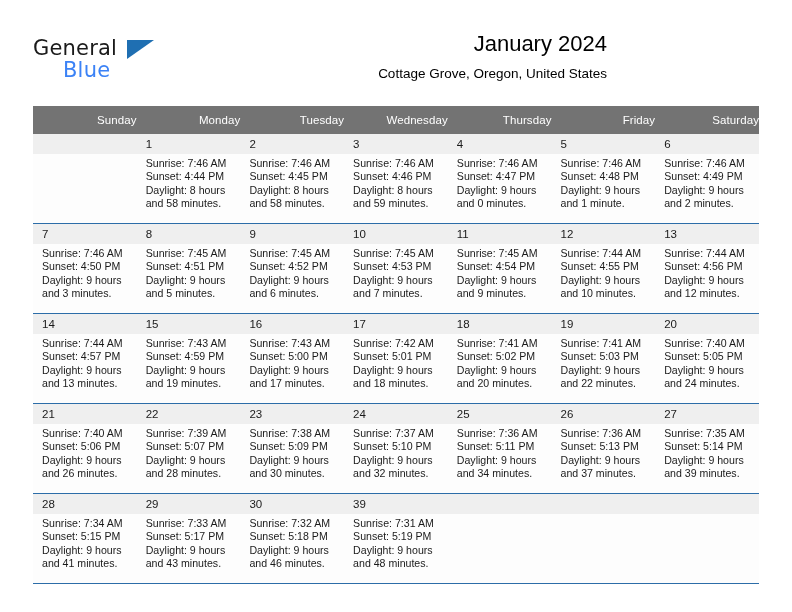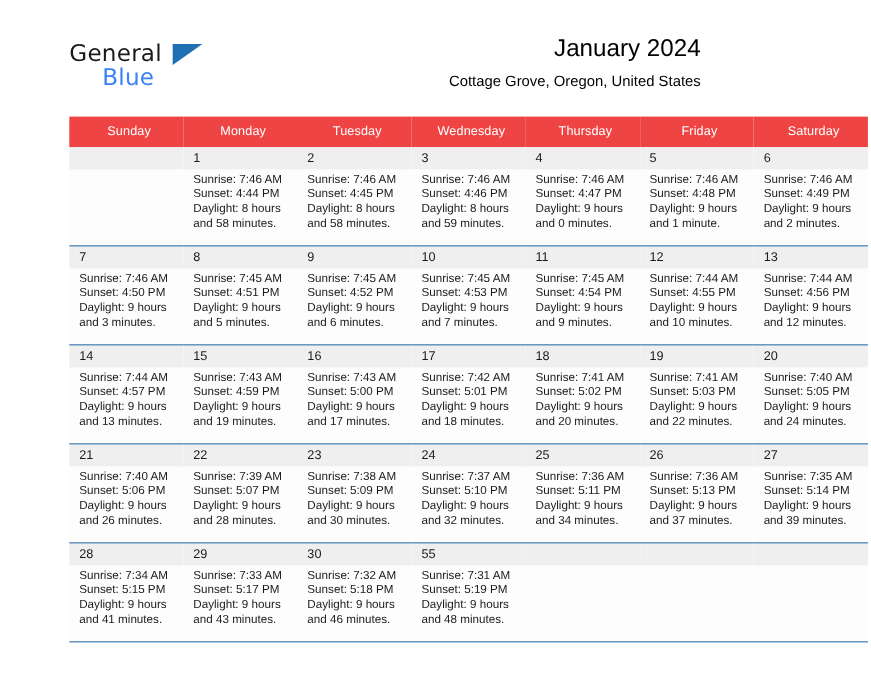--- a/index.html
+++ b/index.html
@@ -12,21 +12,20 @@
     height: 612px;
     font-family: "Liberation Sans", sans-serif;
     color: #000000;
     overflow: hidden;
   }
   .page {
     position: relative;
     width: 640px;
     height: 612px;
     box-sizing: border-box;
-    margin-left: 30px;
   }
 
   
   .header {
     position: absolute;
     left: 33px;
     top: 28px;
     right: 33px;
     height: 70px;
   }
@@ -95,25 +94,25 @@
     left: 33px;
     top: 106px;
     width: 726px;
   }
   .cal-grid {
     width: 100%;
     border-collapse: collapse;
     table-layout: fixed;
   }
   .cal-grid th {
-    background: #ef4444;
+    background: #737373;
     color: #ffffff;
     font-size: 11.5px;
     font-weight: normal;
-    text-align: center;
+    text-align: right;
     padding: 5px 0 5px 5px;
     height: 18px;
     letter-spacing: 0.1px;
   }
   .cal-grid td {
     vertical-align: top;
     padding: 0;
     width: 103.71px;
   }
   .week-row > td {
@@ -528,21 +527,21 @@
                 <div class="dayinfo">
                   <div>Sunrise: 7:32 AM</div>
                   <div>Sunset: 5:18 PM</div>
                   <div>Daylight: 9 hours</div>
                   <div>and 46 minutes.</div>
                 </div>
               </div>
             </td>
             <td>
               <div class="daycell">
-                <div class="daynum">55</div>
+                <div class="daynum">39</div>
                 <div class="dayinfo">
                   <div>Sunrise: 7:31 AM</div>
                   <div>Sunset: 5:19 PM</div>
                   <div>Daylight: 9 hours</div>
                   <div>and 48 minutes.</div>
                 </div>
               </div>
             </td>
             <td>
               <div class="daycell blank">

